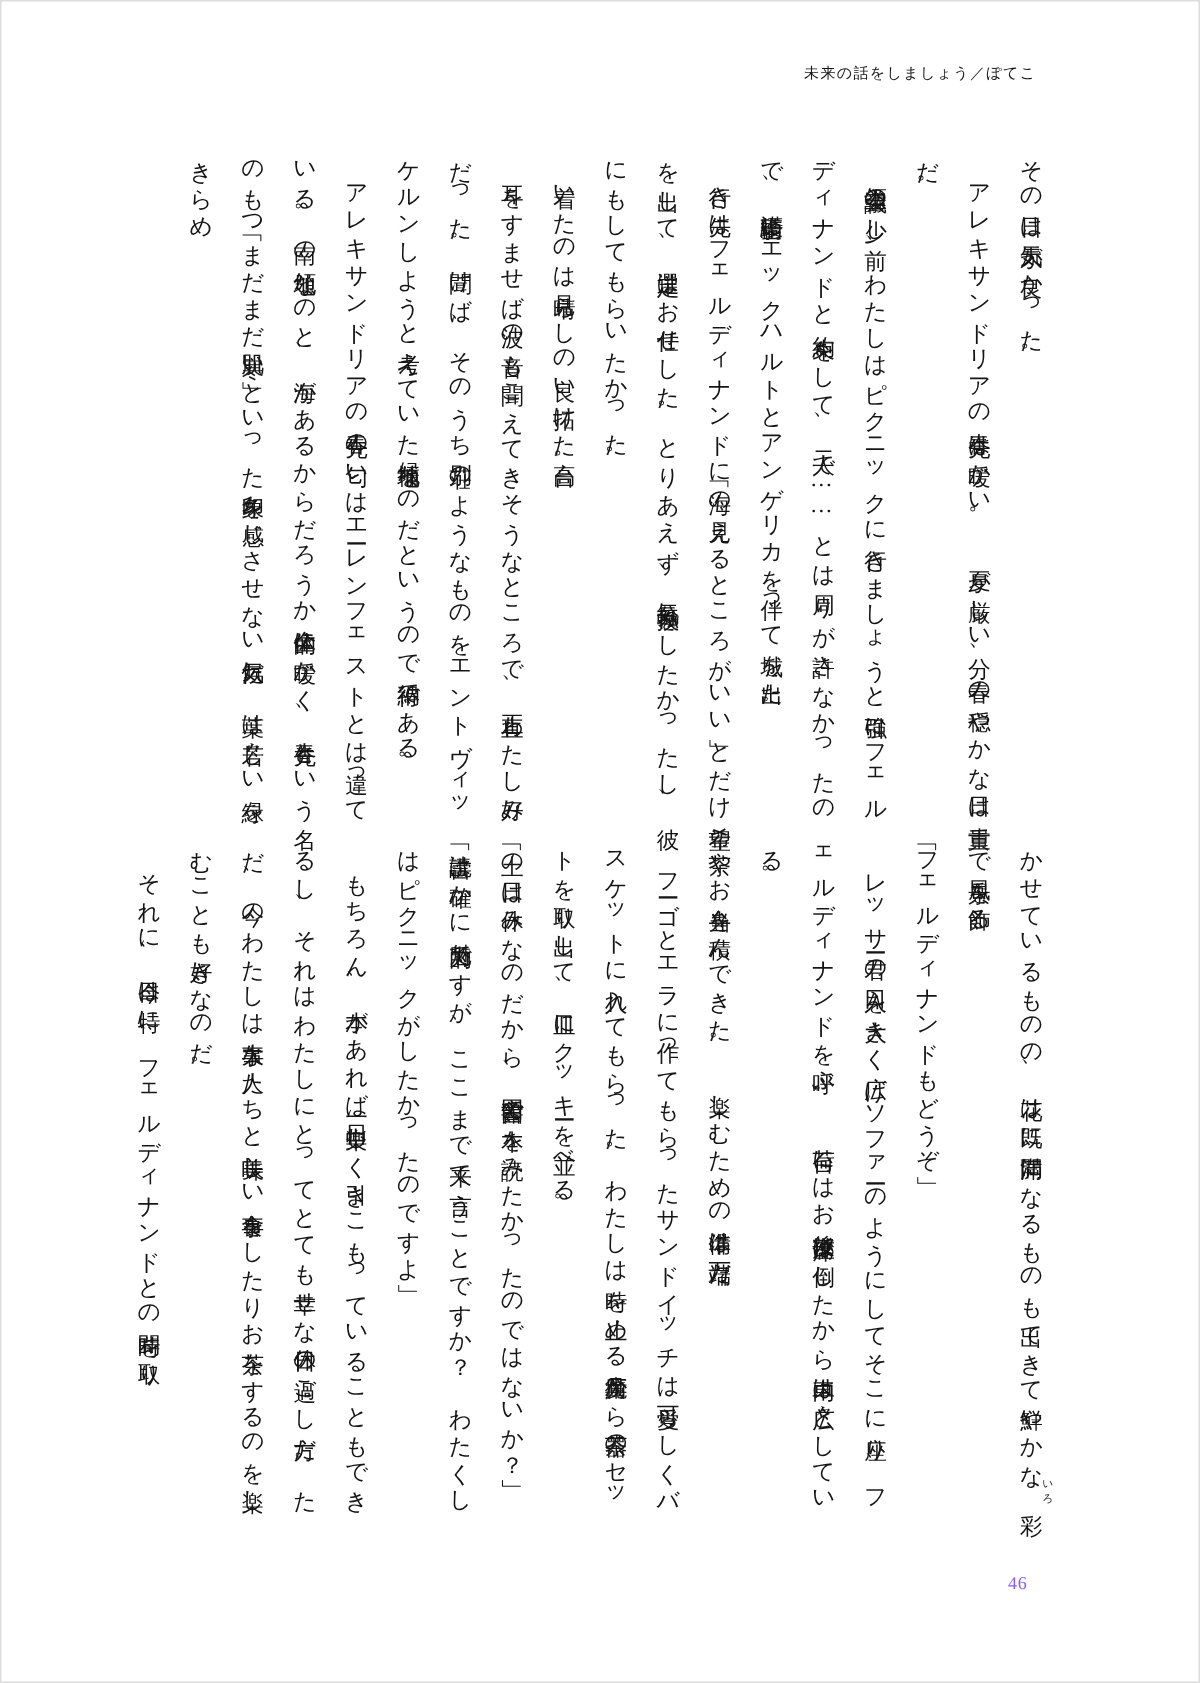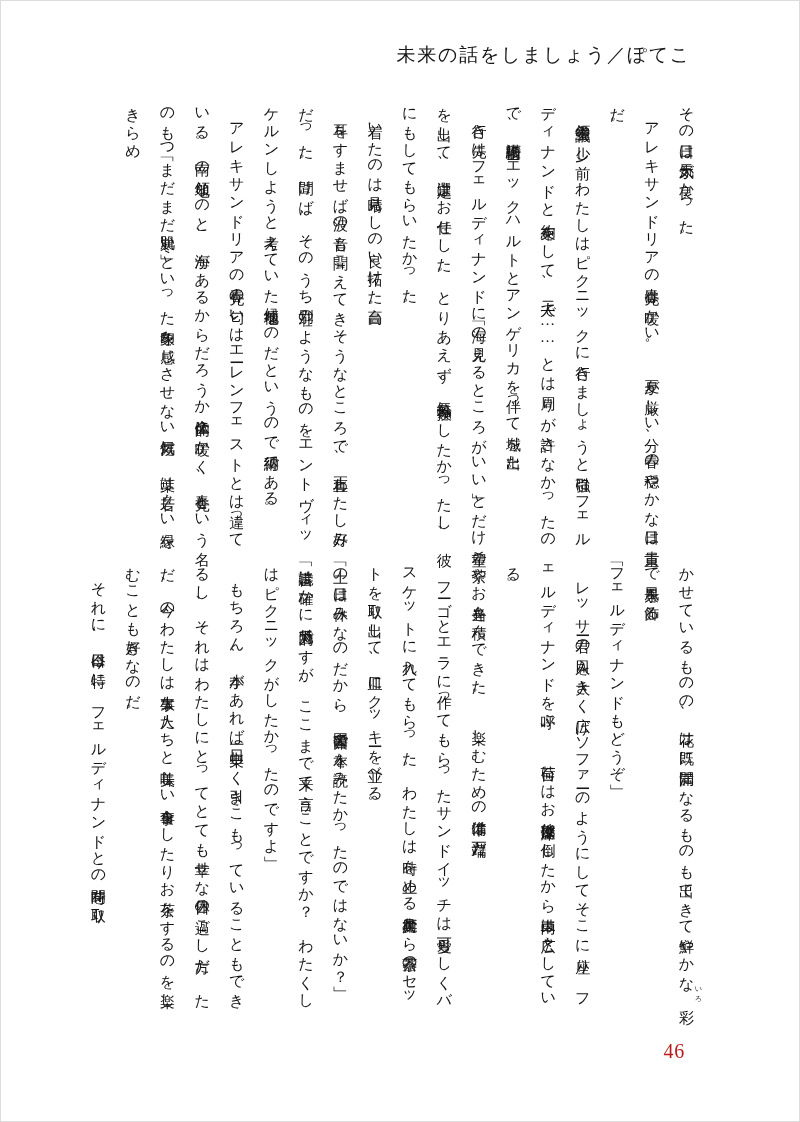--- a/index.html
+++ b/index.html
@@ -20,21 +20,21 @@
     overflow: hidden;
     font-family: "Liberation Serif", "DejaVu Serif", serif;
     color: #141414;
   }
 
   
   .running-header {
     position: absolute;
     top: 41px;
     right: 108px;
-    font-size: 19px;
+    font-size: 10px;
     letter-spacing: 0.09em;
     white-space: nowrap;
     color: #161616;
   }
 
   
   .vblock {
     position: absolute;
     writing-mode: vertical-rl;
     -webkit-writing-mode: vertical-rl;
@@ -80,23 +80,23 @@
     letter-spacing: 0;
     line-height: 1;
     color: #222;
   }
 
   
   .folio {
     position: absolute;
     bottom: 58px;
     right: 114px;
-    font-size: 20px;
+    font-size: 12px;
     letter-spacing: 0.04em;
-    color: #b91c1c;
+    color: #8b5cf6;
   }
 </style>
 </head>
 <body>
 
 <div class="page">
 
   <div class="running-header">未来の話をしましょう／ぽてこ</div>
 
   <div class="vblock" id="block-upper">

